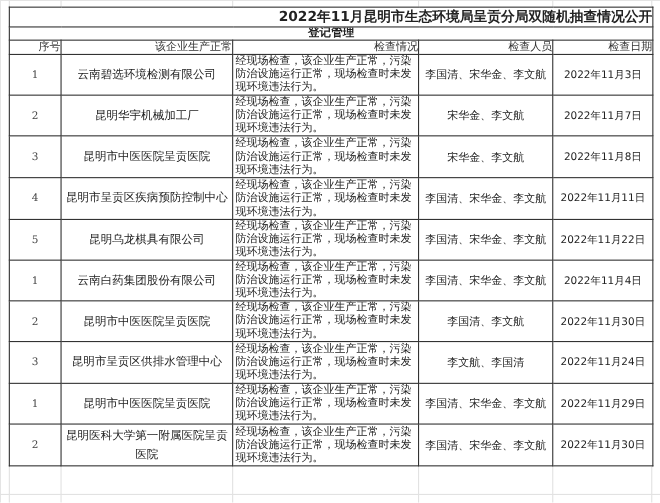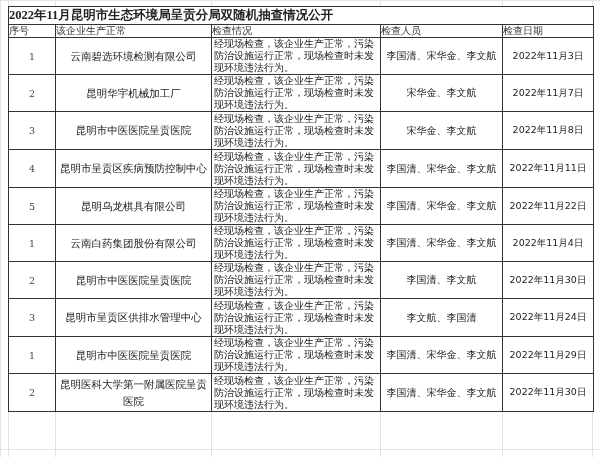--- a/index.html
+++ b/index.html
@@ -8,23 +8,23 @@
   .gridbg { position:absolute; left:0; top:0; width:600px; height:457px;
     background-image:
       linear-gradient(to right, #e4e4e4 1px, transparent 1px),
       linear-gradient(to bottom, #e4e4e4 1px, transparent 1px);
     background-size: 600px 457px; }
   .vline { position:absolute; top:0; bottom:0; width:1px; background:#e2e2e2; }
   .hline { position:absolute; left:0; right:0; height:1px; background:#e2e2e2; }
   table.sheet { position:absolute; left:8px; top:6px; border-collapse:collapse;
     table-layout:fixed; width:585px; background:#fff; }
   table.sheet td { border:1px solid #333; padding:0; overflow:hidden; white-space:nowrap; }
-  .title { height:17px; text-align:left; font-weight:bold; font-size:12.5px; letter-spacing:0px;font-family:Liberation Serif, serif; }
+  .title { height:17px; text-align:right; font-weight:bold; font-size:12.5px; letter-spacing:0px; }
   .section { height:11px; text-align:center; font-weight:bold; font-size:10.5px; line-height:11px; }
-  .hdr td { height:12px; text-align:left; font-size:10px; line-height:12px; color:#333; }
+  .hdr td { height:12px; text-align:right; font-size:10px; line-height:12px; color:#333; }
   .row td { height:36px; text-align:center; font-size:10px; }
   .row td.seq { font-family:"DejaVu Serif", serif; font-size:9.5px; color:#444; }
   .row td.name { font-size:10.5px; white-space:normal; line-height:17px; padding:0 2px; }
   .row td.desc { text-align:left; white-space:normal; font-size:10px; line-height:12px; padding:0 2px; }
   .row td.people { font-size:10px; }
   .row td.date { font-size:9.5px; }
   .row.tall td { height:37px; }
 </style>
 </head>
 <body>
@@ -44,20 +44,23 @@
     <col style="width:156px">
     <col style="width:169px">
     <col style="width:122px">
     <col style="width:91px">
   </colgroup>
   <tbody>
     <tr>
       <td colspan="5" class="title">2022年11月昆明市生态环境局呈贡分局双随机抽查情况公开</td>
     </tr>
 
+    <tr>
+      <td colspan="5" class="section">登记管理</td>
+    </tr>
     <tr class="hdr">
       <td>序号</td>
       <td>该企业生产正常</td>
       <td>检查情况</td>
       <td>检查人员</td>
       <td>检查日期</td>
     </tr>
     <tr class="row">
       <td class="seq">1</td>
       <td class="name">云南碧选环境检测有限公司</td>

